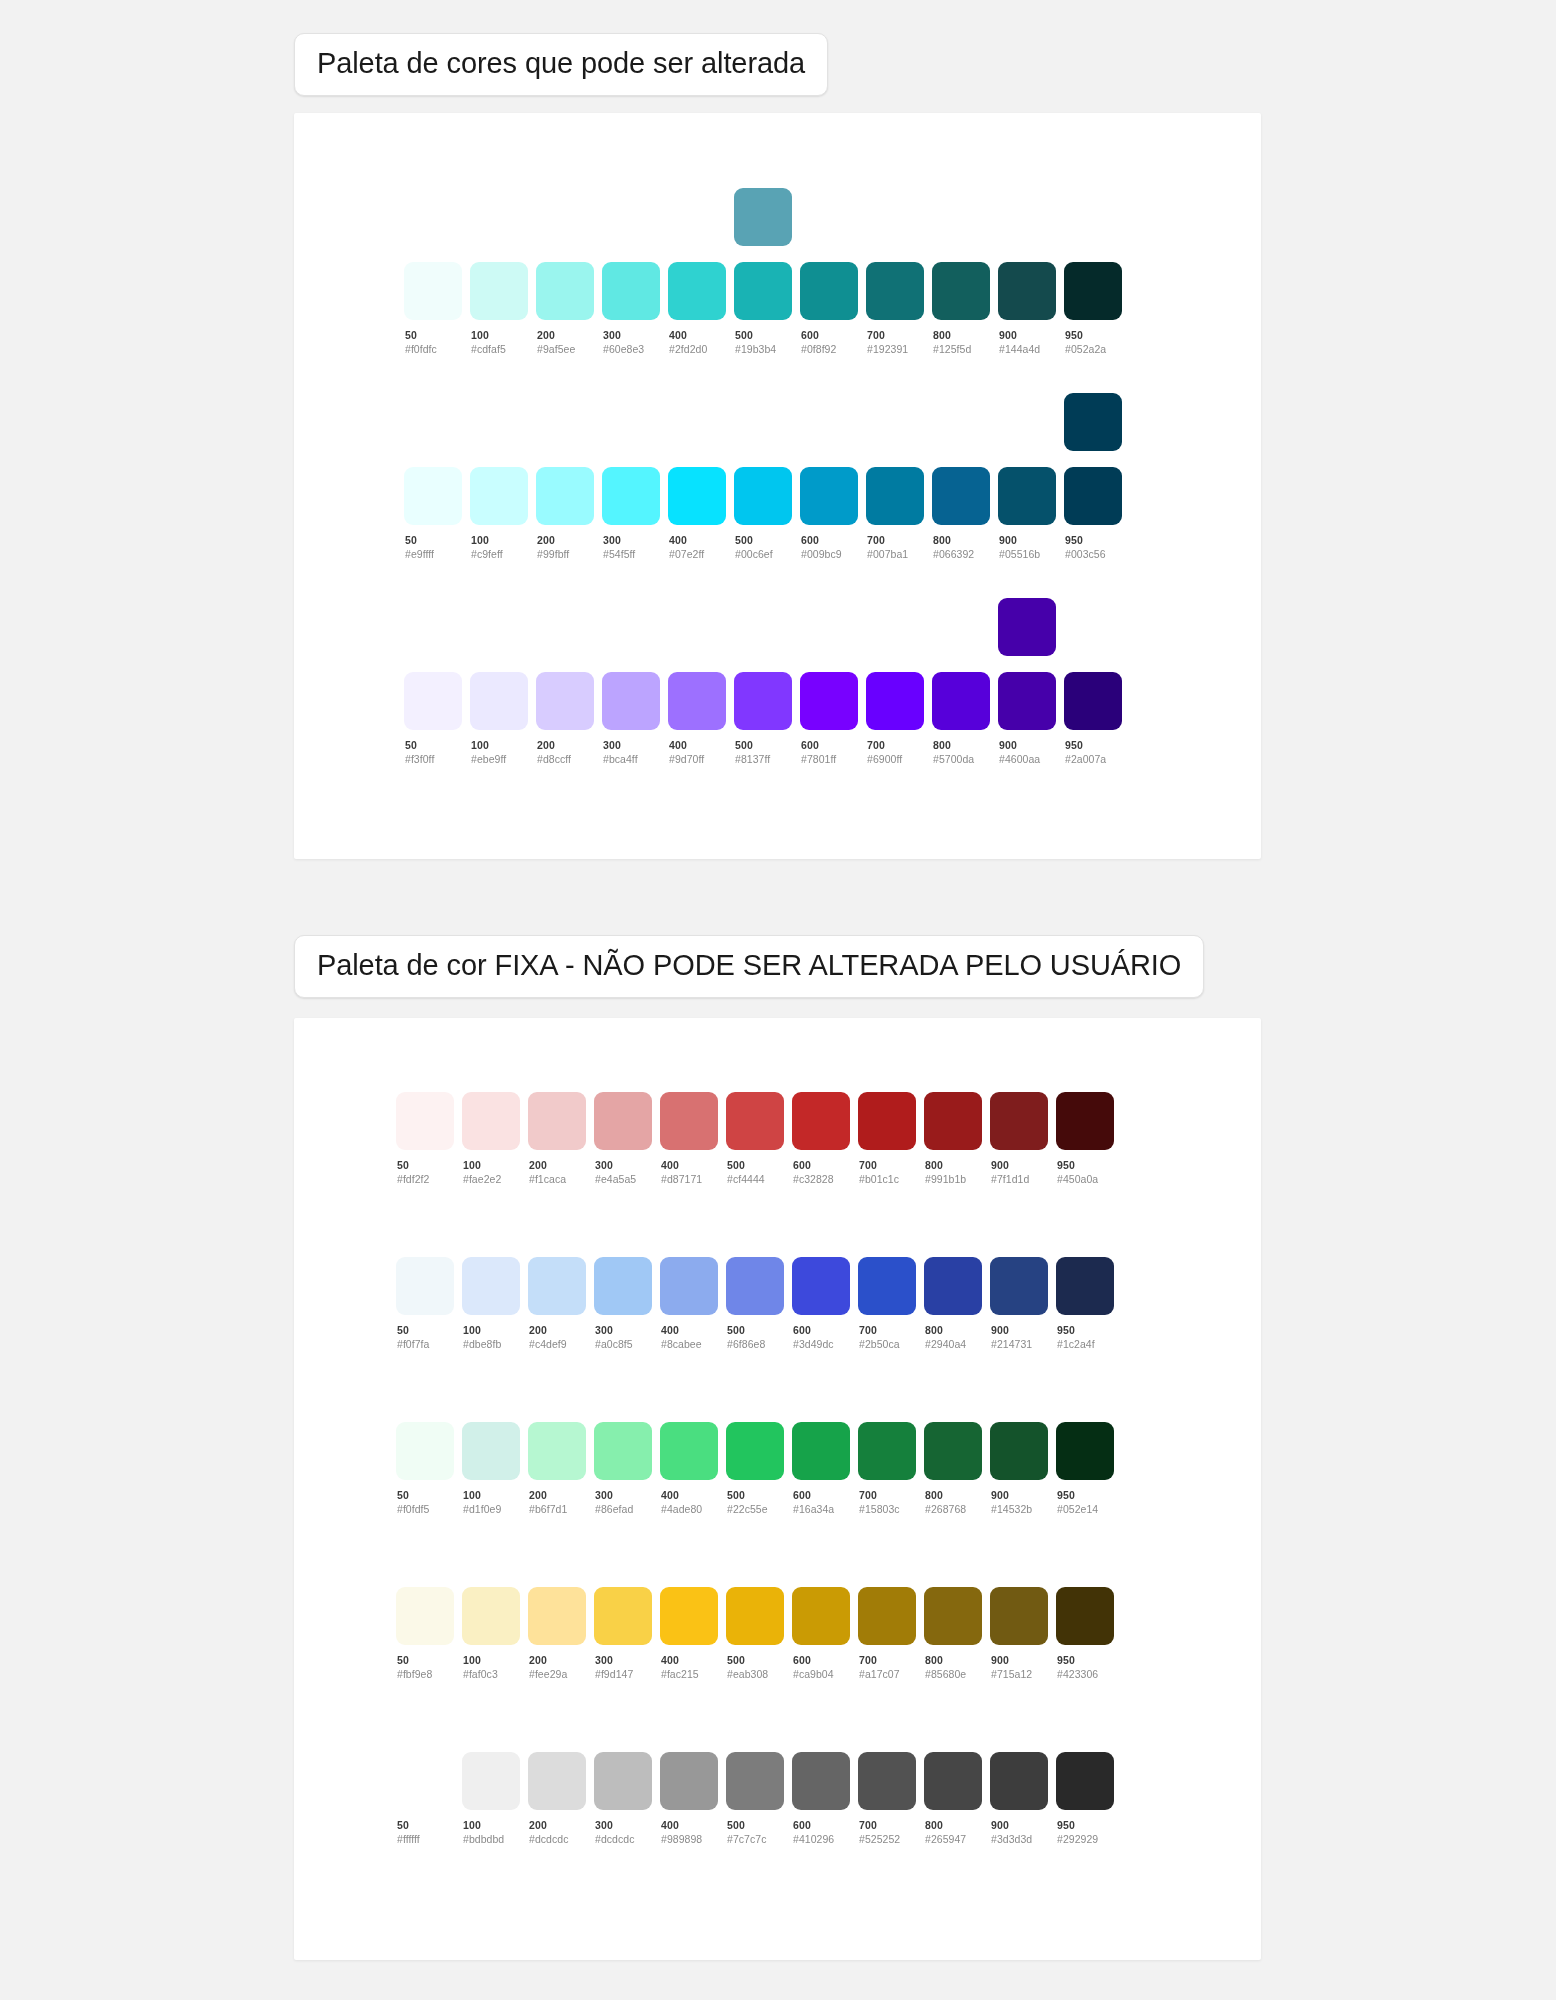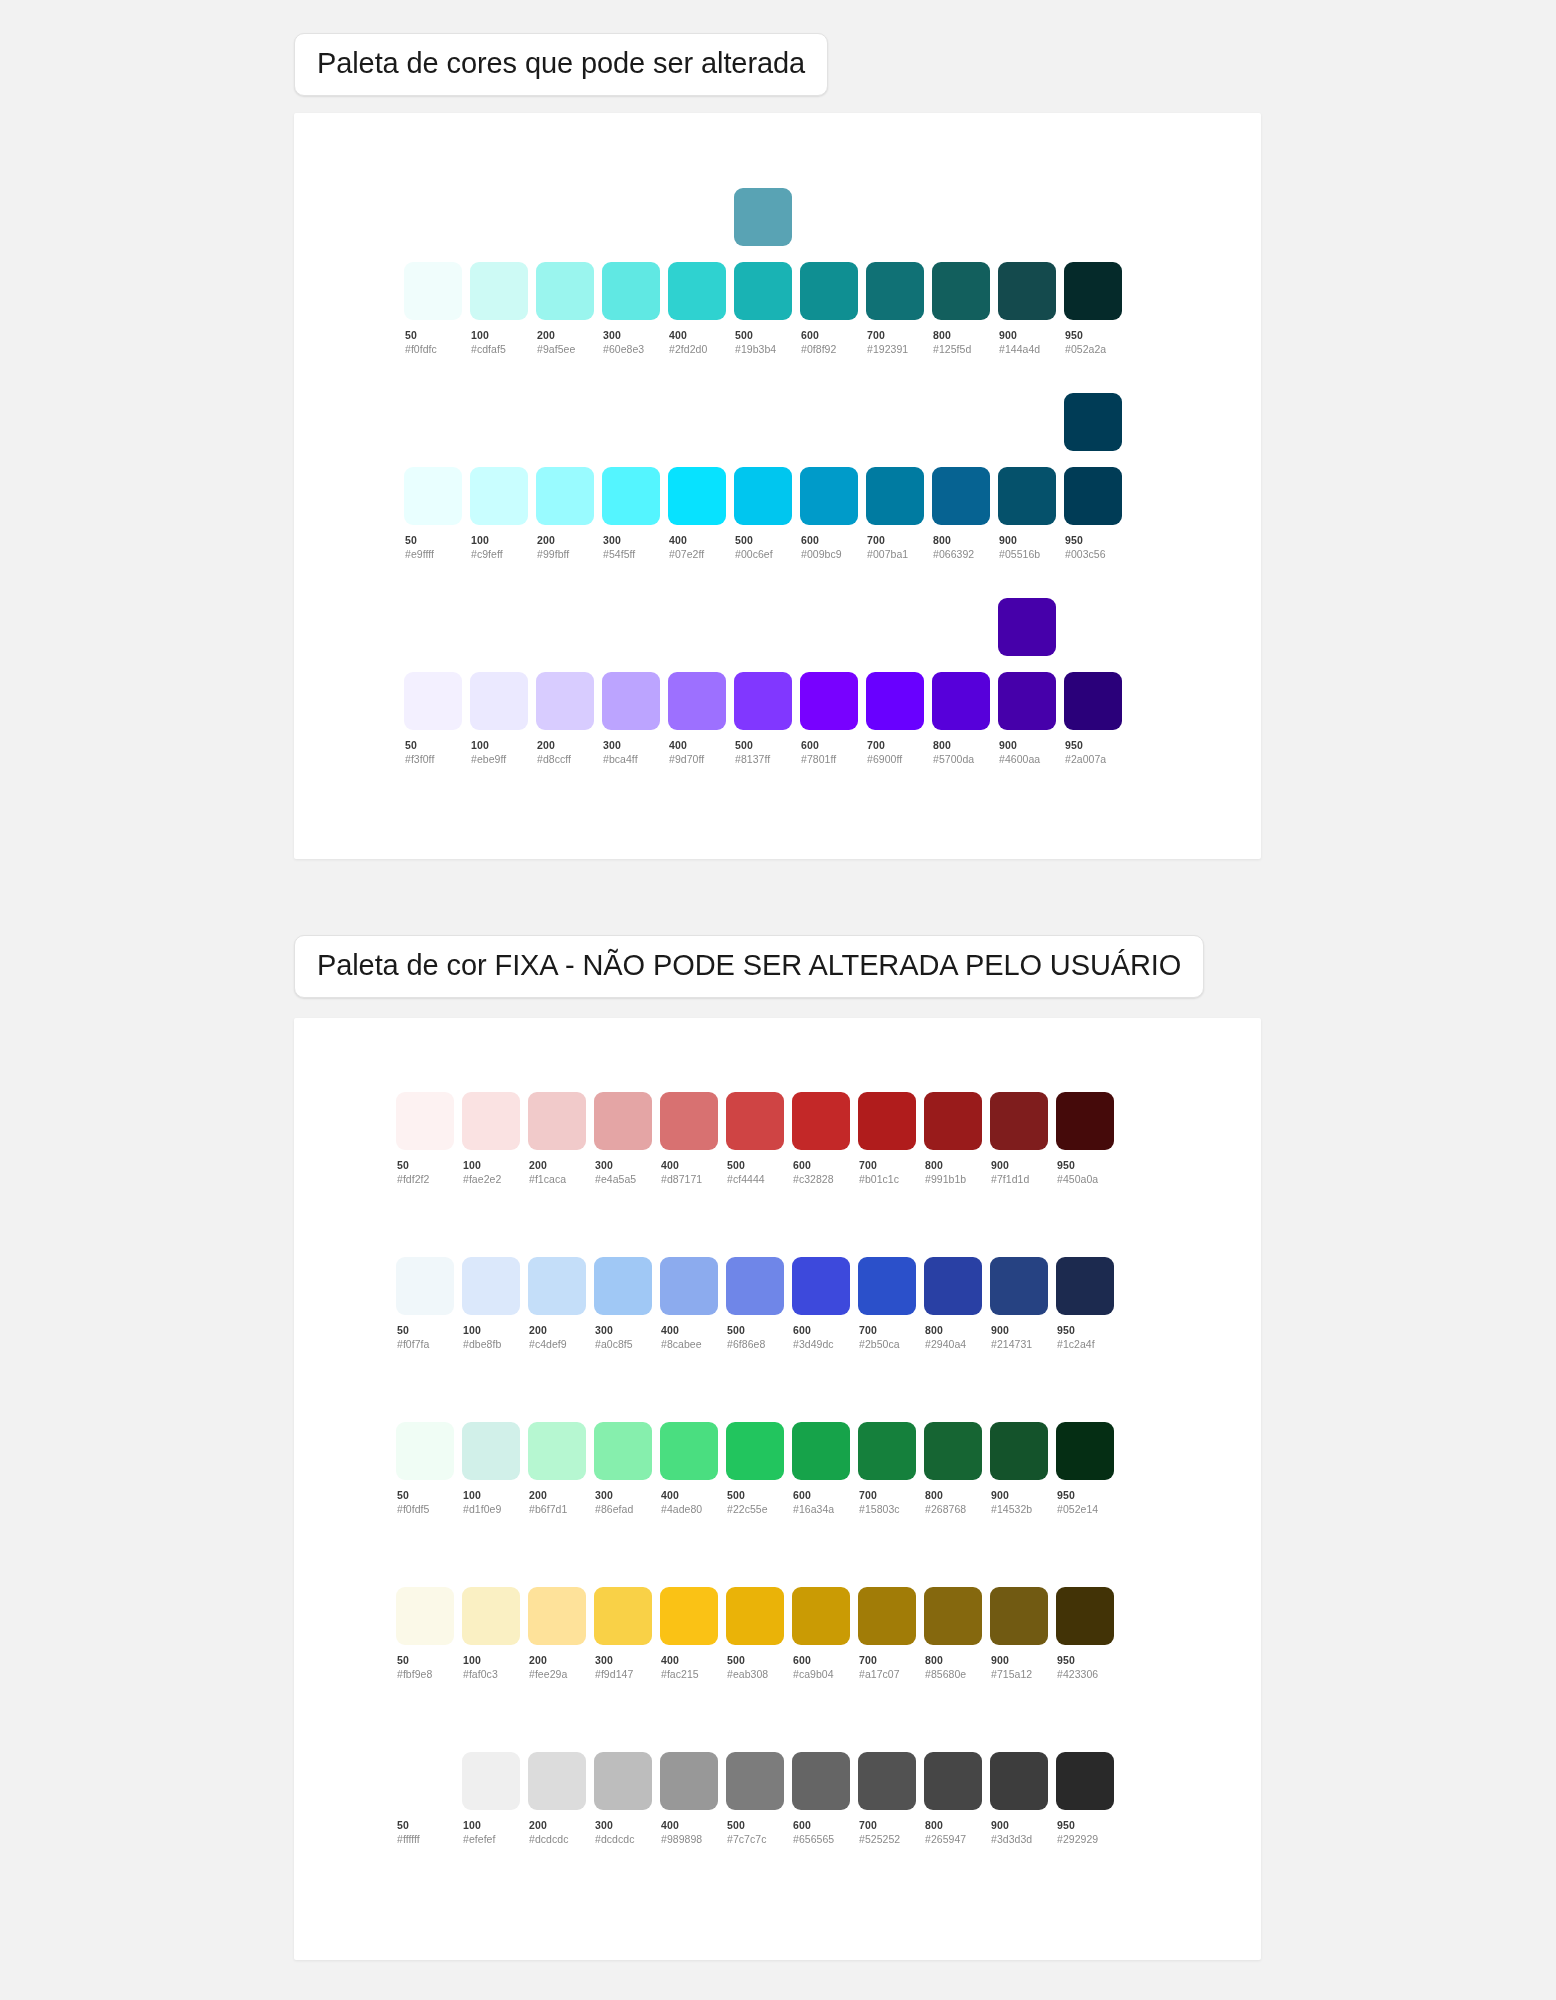--- a/index.html
+++ b/index.html
@@ -683,21 +683,21 @@
               <div class="swatch" style="background: rgb(255, 255, 255);"></div>
               <div class="swatch-meta">
                 <div class="swatch-step">50</div>
                 <div class="swatch-hex">#ffffff</div>
               </div>
             </div>
             <div class="swatch-cell">
               <div class="swatch" style="background: rgb(239, 239, 239);"></div>
               <div class="swatch-meta">
                 <div class="swatch-step">100</div>
-                <div class="swatch-hex">#efefef</div>
+                <div class="swatch-hex">#bdbdbd</div>
               </div>
             </div>
             <div class="swatch-cell">
               <div class="swatch" style="background: rgb(220, 220, 220);"></div>
               <div class="swatch-meta">
                 <div class="swatch-step">200</div>
                 <div class="swatch-hex">#dcdcdc</div>
               </div>
             </div>
             <div class="swatch-cell">
@@ -718,21 +718,21 @@
               <div class="swatch" style="background: rgb(124, 124, 124);"></div>
               <div class="swatch-meta">
                 <div class="swatch-step">500</div>
                 <div class="swatch-hex">#7c7c7c</div>
               </div>
             </div>
             <div class="swatch-cell">
               <div class="swatch" style="background: rgb(101, 101, 101);"></div>
               <div class="swatch-meta">
                 <div class="swatch-step">600</div>
-                <div class="swatch-hex">#656565</div>
+                <div class="swatch-hex">#410296</div>
               </div>
             </div>
             <div class="swatch-cell">
               <div class="swatch" style="background: rgb(82, 82, 82);"></div>
               <div class="swatch-meta">
                 <div class="swatch-step">700</div>
                 <div class="swatch-hex">#525252</div>
               </div>
             </div>
             <div class="swatch-cell">

